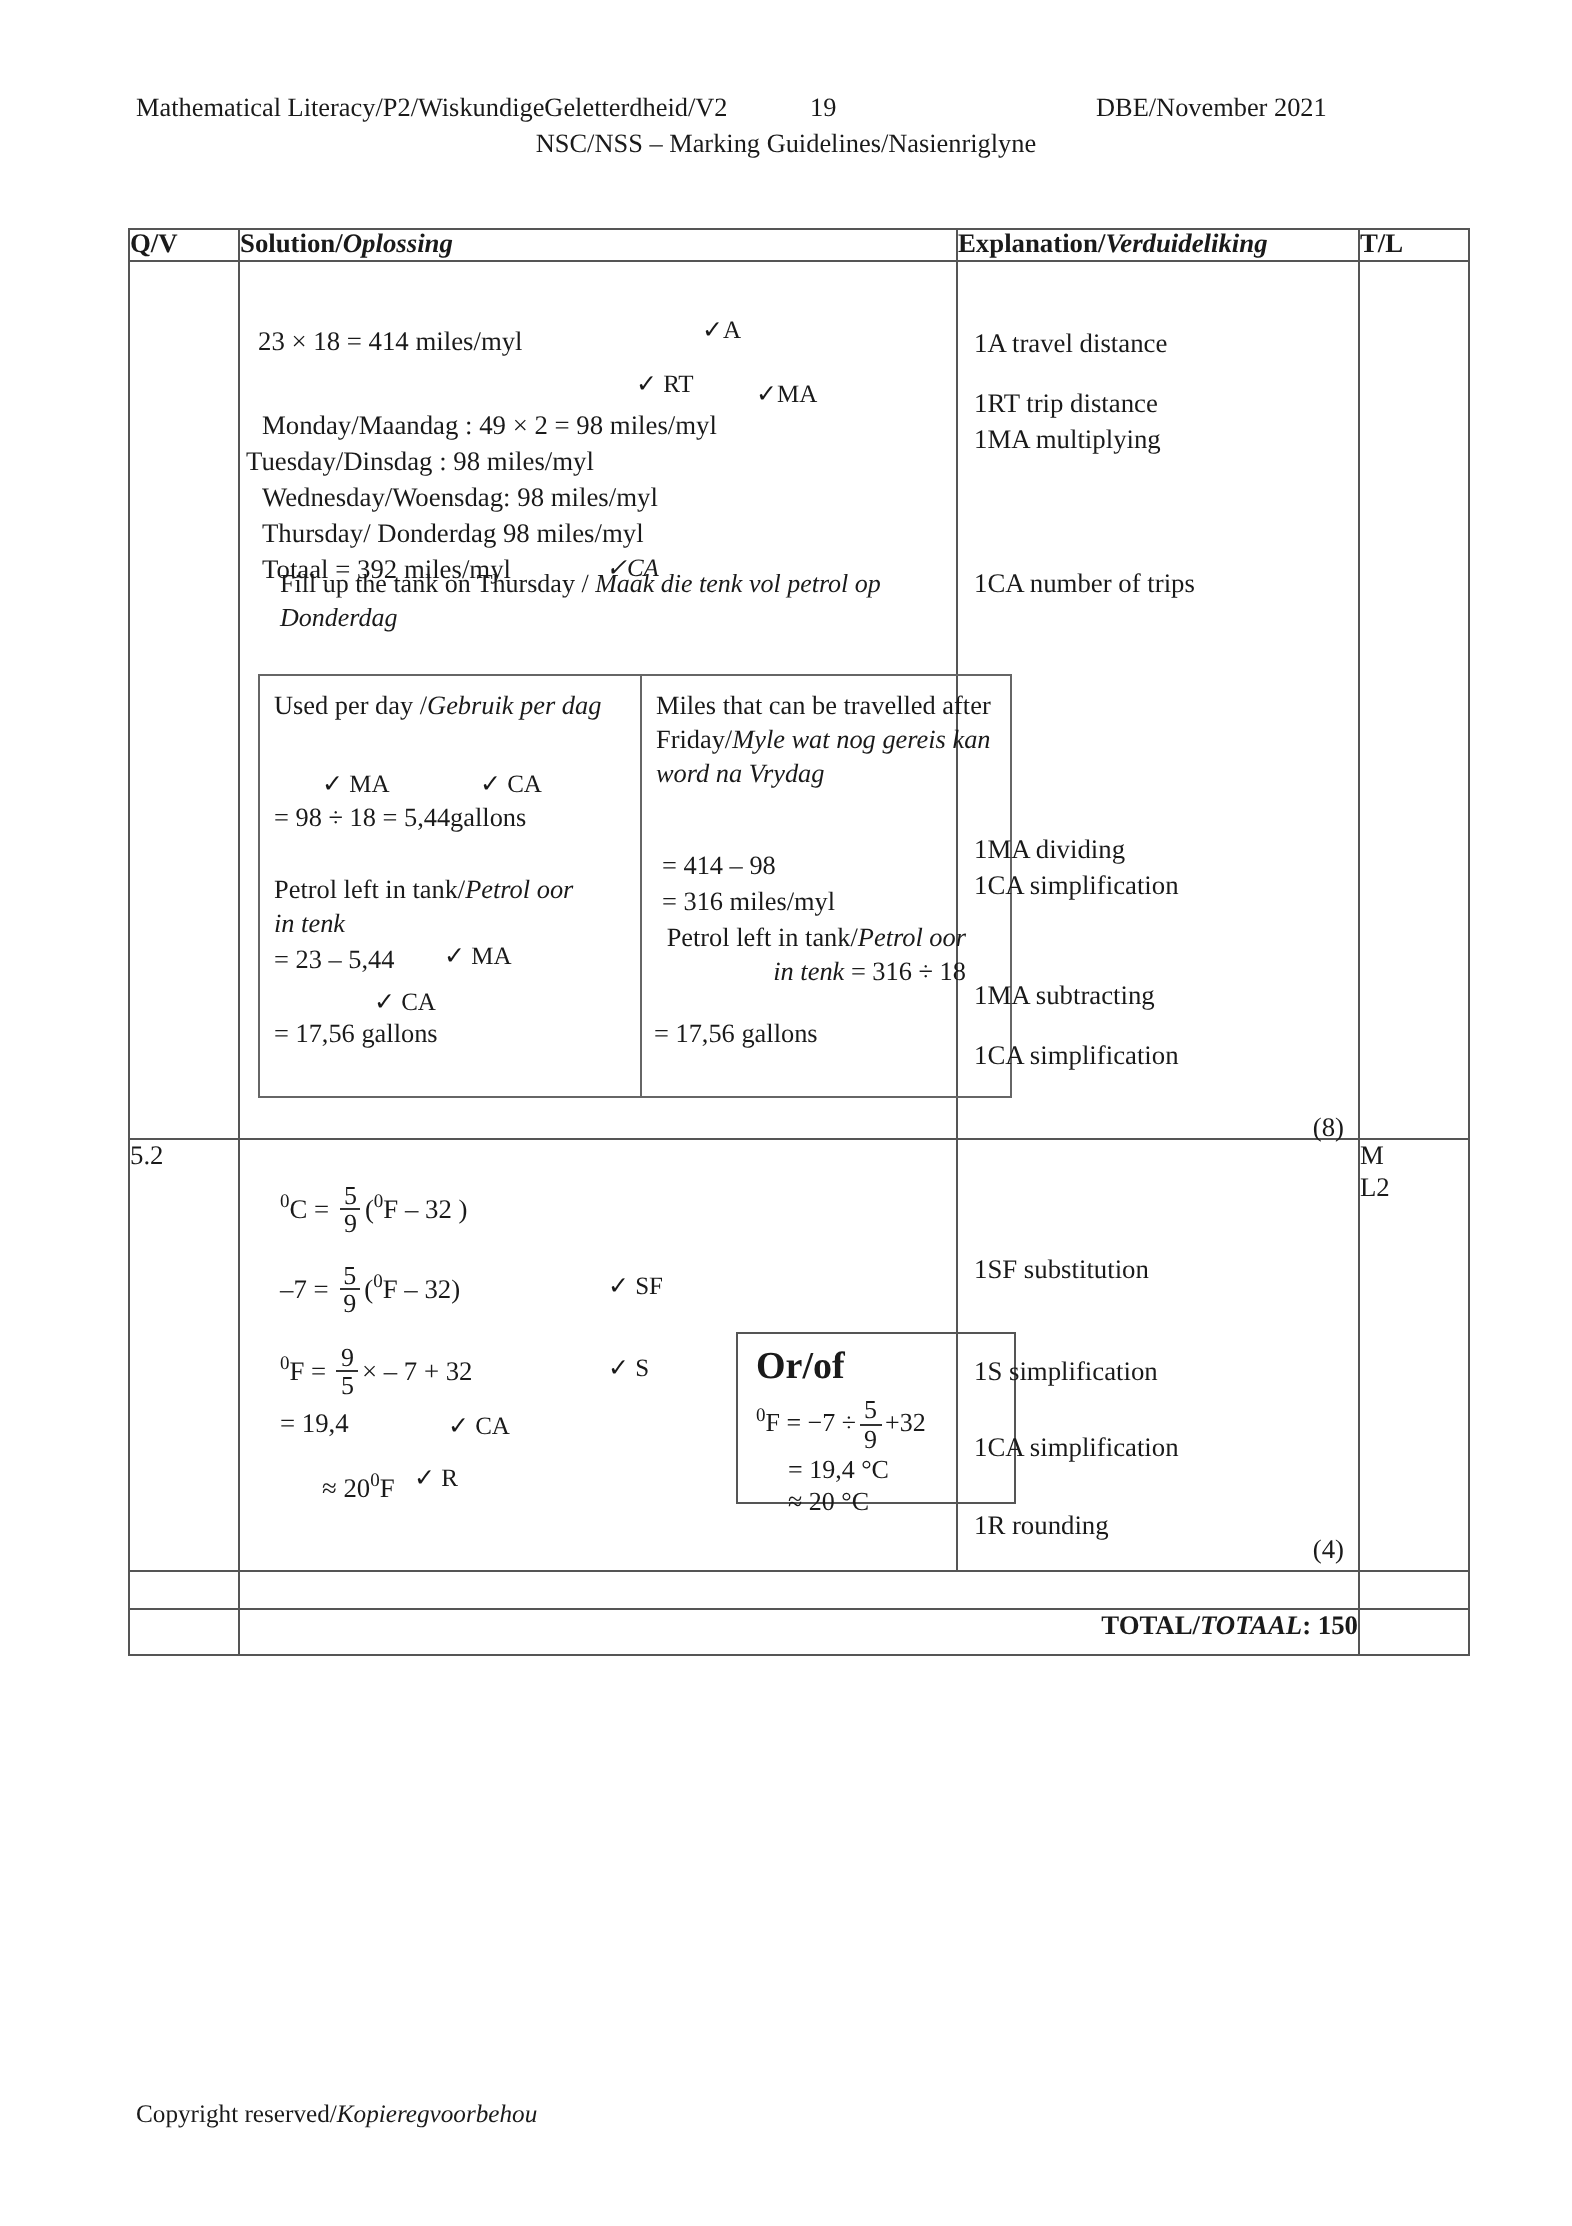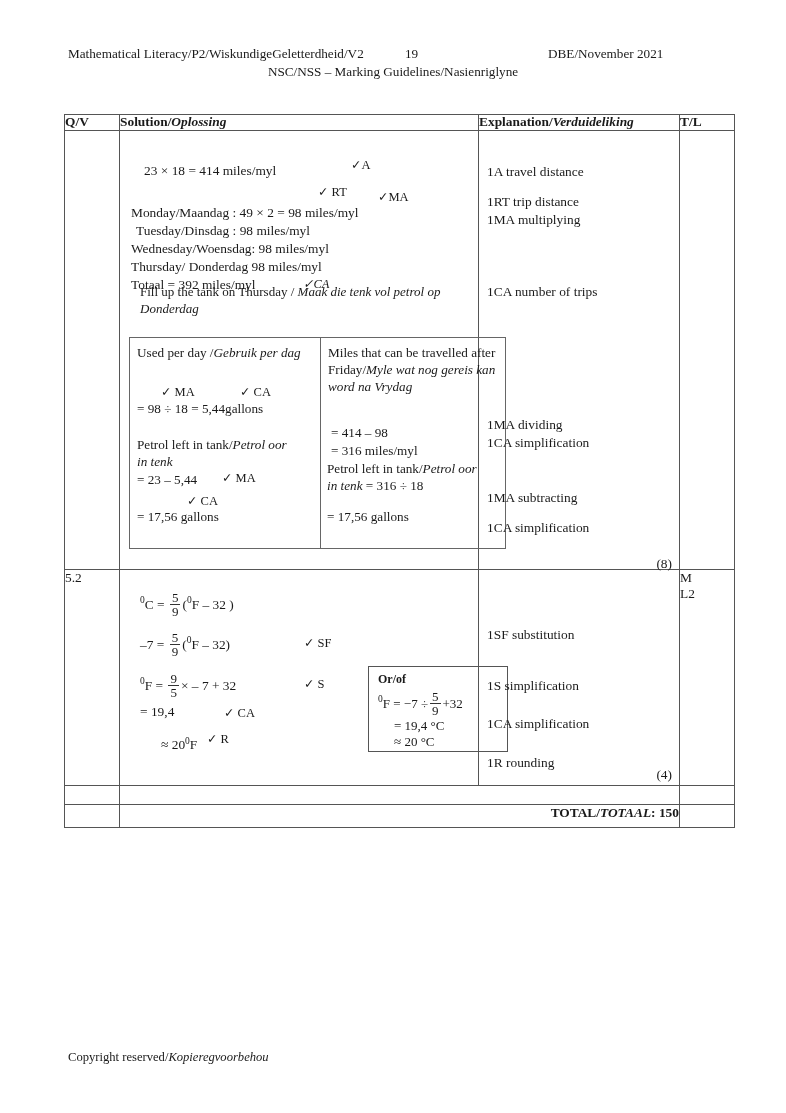--- a/index.html
+++ b/index.html
@@ -143,21 +143,21 @@
     position: absolute;
     left: 248px; top: 96px;
     width: 140px;
     height: 86px;
     border: 1px solid #555;
     padding: 5px 8px 6px 9px;
     font-size: 13px;
     line-height: 1.25;
     box-sizing: border-box;
   }
-  .orbox .ttl { font-weight: bold; font-size: 12px; }
+  .orbox .ttl { font-weight: bold; font-size: 19px; }
 
   
   .r-empty td { height: 18px; }
   .total-cell {
     text-align: right;
     padding: 3px 10px 4px 0;
     font-weight: bold;
     font-size: 14px;
   }
   .total-cell i { font-style: italic; font-weight: bold; }
@@ -214,30 +214,30 @@
       </th>
     </tr>
 
     <tr>
       <td class="cell cell-qv">
         <span></span>
       </td>
 
       <td class="cell sol1">
 
-        <div class="pos" style="left:24px; top:32px;text-align:center;">
+        <div class="pos" style="left:9px; top:32px;text-align:center;">
           <span>23 × 18 = 414 miles/myl</span>
         </div>
         <div class="pos tick" style="left:231px; top:26px;">✓A</div>
 
         <div class="pos tick" style="left:198px; top:53px;">✓ RT</div>
         <div class="pos tick" style="left:258px; top:58px;">✓MA</div>
 
         <div class="pos" style="left:11px; top:74px;">Monday/Maandag : 49 × 2 = 98 miles/myl</div>
-        <div class="pos" style="left:16px; top:92px;text-align:center;">Tuesday/Dinsdag : 98 miles/myl</div>
+        <div class="pos" style="left:3px; top:92px;text-align:center;">Tuesday/Dinsdag : 98 miles/myl</div>
         <div class="pos" style="left:11px; top:110px;">Wednesday/Woensdag: 98 miles/myl</div>
         <div class="pos" style="left:11px; top:128px;">Thursday/ Donderdag 98 miles/myl</div>
         <div class="pos" style="left:11px; top:146px;">Totaal    = 392 miles/myl</div>
         <div class="pos tick" style="left:183px; top:145px;font-style:italic;">✓CA</div>
 
         <div class="fillup">
           <span>Fill up the tank on Thursday / </span><i>Maak die tenk vol petrol op Donderdag</i>
         </div>
 
         <table class="inner">
@@ -260,21 +260,21 @@
               <div class="pos tick" style="left:57px; top:155px;">✓ CA</div>
               <div class="pos" style="left:7px; top:170px;">= 17,56 gallons</div>
             </td>
 
             <td class="ic-r rel">
               <div>
                 <span>Miles that can be travelled after Friday/</span><i>Myle wat nog gereis kan word na Vrydag</i>
               </div>
               <div class="pos" style="left:10px; top:86px;">= 414 – 98</div>
               <div class="pos" style="left:10px; top:104px;">= 316 miles/myl</div>
-              <div class="pos" style="left:6px; top:122px; white-space:normal; width:156px;">
+              <div class="pos" style="left:6px; top:122px; white-space:normal; width:156px;text-align:right;">
                 <span>Petrol left in tank/</span><i>Petrol oor in tenk</i> <span>= 316 ÷ 18</span>
               </div>
               <div class="pos" style="left:6px; top:170px;">= 17,56 gallons</div>
             </td>
           </tr>
         </tbody>
             </table>
       </td>
 
       <td class="cell exp">

